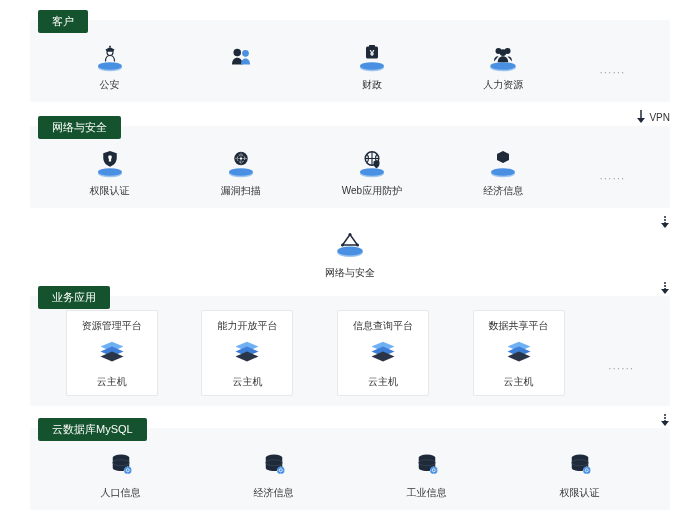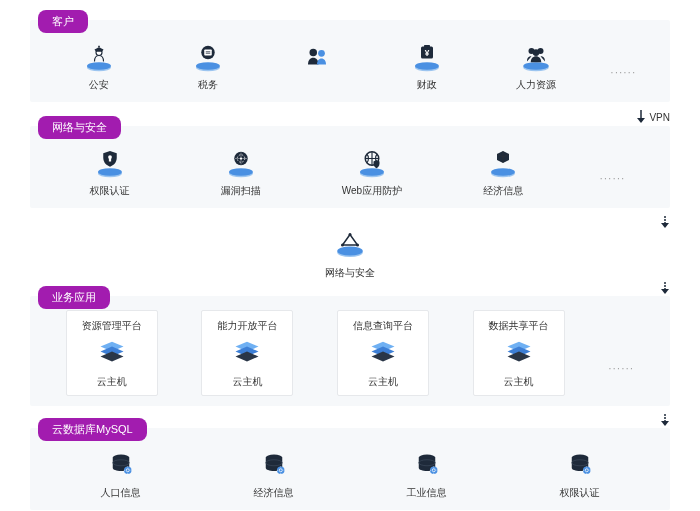--- a/index.html
+++ b/index.html
@@ -1,18 +1,18 @@
 <!DOCTYPE html>
 <html><head>
 <meta charset="utf-8">
 <style>
 *{box-sizing:border-box;margin:0;padding:0}
 body{font-family:Arial,"Microsoft YaHei",sans-serif;background:#fff;width:700px;padding:20px 30px;font-size:11px;color:#333}
 .tier{background:#f6f8fa;border-radius:2px;position:relative;padding:8px 14px 10px 14px;margin-bottom:8px}
-.tier-label{position:absolute;top:-10px;left:8px;background:#a21caf;color:#fff;padding:4px 14px;font-size:11px;border-radius:8px}
+.tier-label{position:absolute;top:-10px;left:8px;background:#14532d;color:#fff;padding:4px 14px;font-size:11px;border-radius:2px}
 .row{display:flex;align-items:flex-start;justify-content:space-around;padding-top:14px}
 .item{display:flex;flex-direction:column;align-items:center;gap:4px;min-width:70px}
 .item-label{font-size:10px;color:#333;text-align:center}
 .ellips{display:flex;align-items:center;justify-content:center;color:#999;font-size:10px;letter-spacing:1px;align-self:center;padding-top:10px}
 .conn{display:flex;flex-direction:column;align-items:flex-end;gap:2px;margin:2px 0}
 .conn-label{font-size:10px;color:#333}
 .card-wrap{display:flex;justify-content:space-around;align-items:stretch;padding-top:6px}
 .card{background:#fff;border:1px solid #e6e8eb;border-radius:2px;padding:8px 6px 6px 6px;display:flex;flex-direction:column;align-items:center;gap:5px;width:92px}
 .card-top{font-size:10px;color:#333;margin-bottom:2px}
 .svg-ic{width:30px;height:30px}
@@ -33,33 +33,20 @@
             <circle cx="20" cy="14" r="4" stroke="#1e2a3a" stroke-width="1.5" fill="#fff"></circle>
             <path d="M14 10l6-3 6 3-2 3h-8z" fill="#1e2a3a"></path>
             <path d="M19 7l1-2 1 2" stroke="#1e2a3a" stroke-width="1"></path>
           </svg>
       </div>
       <div class="item-label">公安</div>
     </div>
     <div class="item">
       <div>
         <svg class="svg-ic" viewBox="0 0 40 40">
-            <ellipse cx="20" cy="34" rx="16" ry="5" fill="#9cc5f0"></ellipse>
-            <ellipse cx="20" cy="32" rx="16" ry="5" fill="#4a90e2"></ellipse>
-            <circle cx="20" cy="14" r="9" fill="#1e2a3a"></circle>
-            <rect x="15" y="10" width="10" height="8" rx="1" fill="#fff"></rect>
-            <line x1="17" y1="13" x2="23" y2="13" stroke="#1e2a3a" stroke-width="1"></line>
-            <line x1="17" y1="15" x2="23" y2="15" stroke="#1e2a3a" stroke-width="1"></line>
-          </svg>
-      </div>
-      <div class="item-label">税务</div>
-    </div>
-    <div class="item">
-      <div>
-        <svg class="svg-ic" viewBox="0 0 40 40">
             <circle cx="15" cy="14" r="5" fill="#1e2a3a"></circle>
             <path d="M8 30c0-6 3-9 7-9s7 3 7 9" fill="#1e2a3a"></path>
             <circle cx="26" cy="15" r="4.5" fill="#4a90e2"></circle>
             <path d="M20 30c0-5 2.5-8 6-8s6 3 6 8" fill="#4a90e2"></path>
           </svg>
       </div>
       <div class="item-label"></div>
     </div>
     <div class="item">
       <div>

